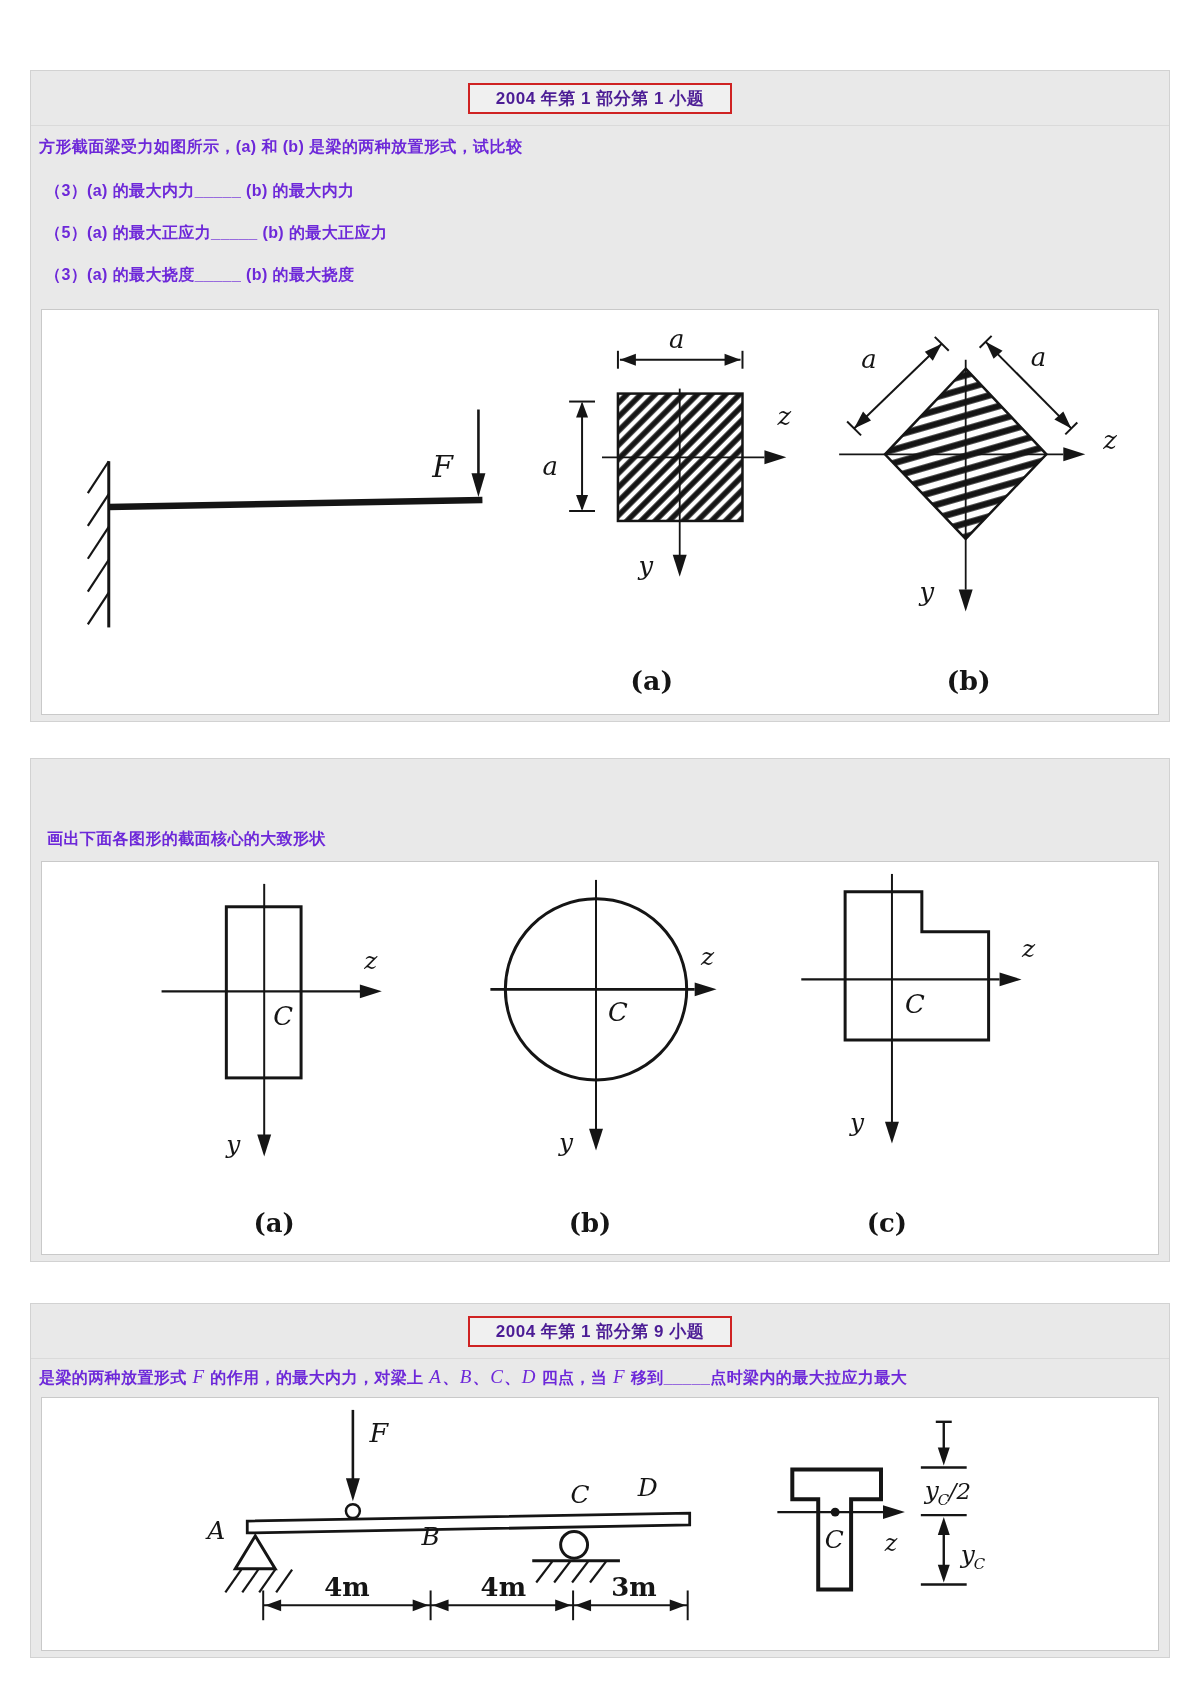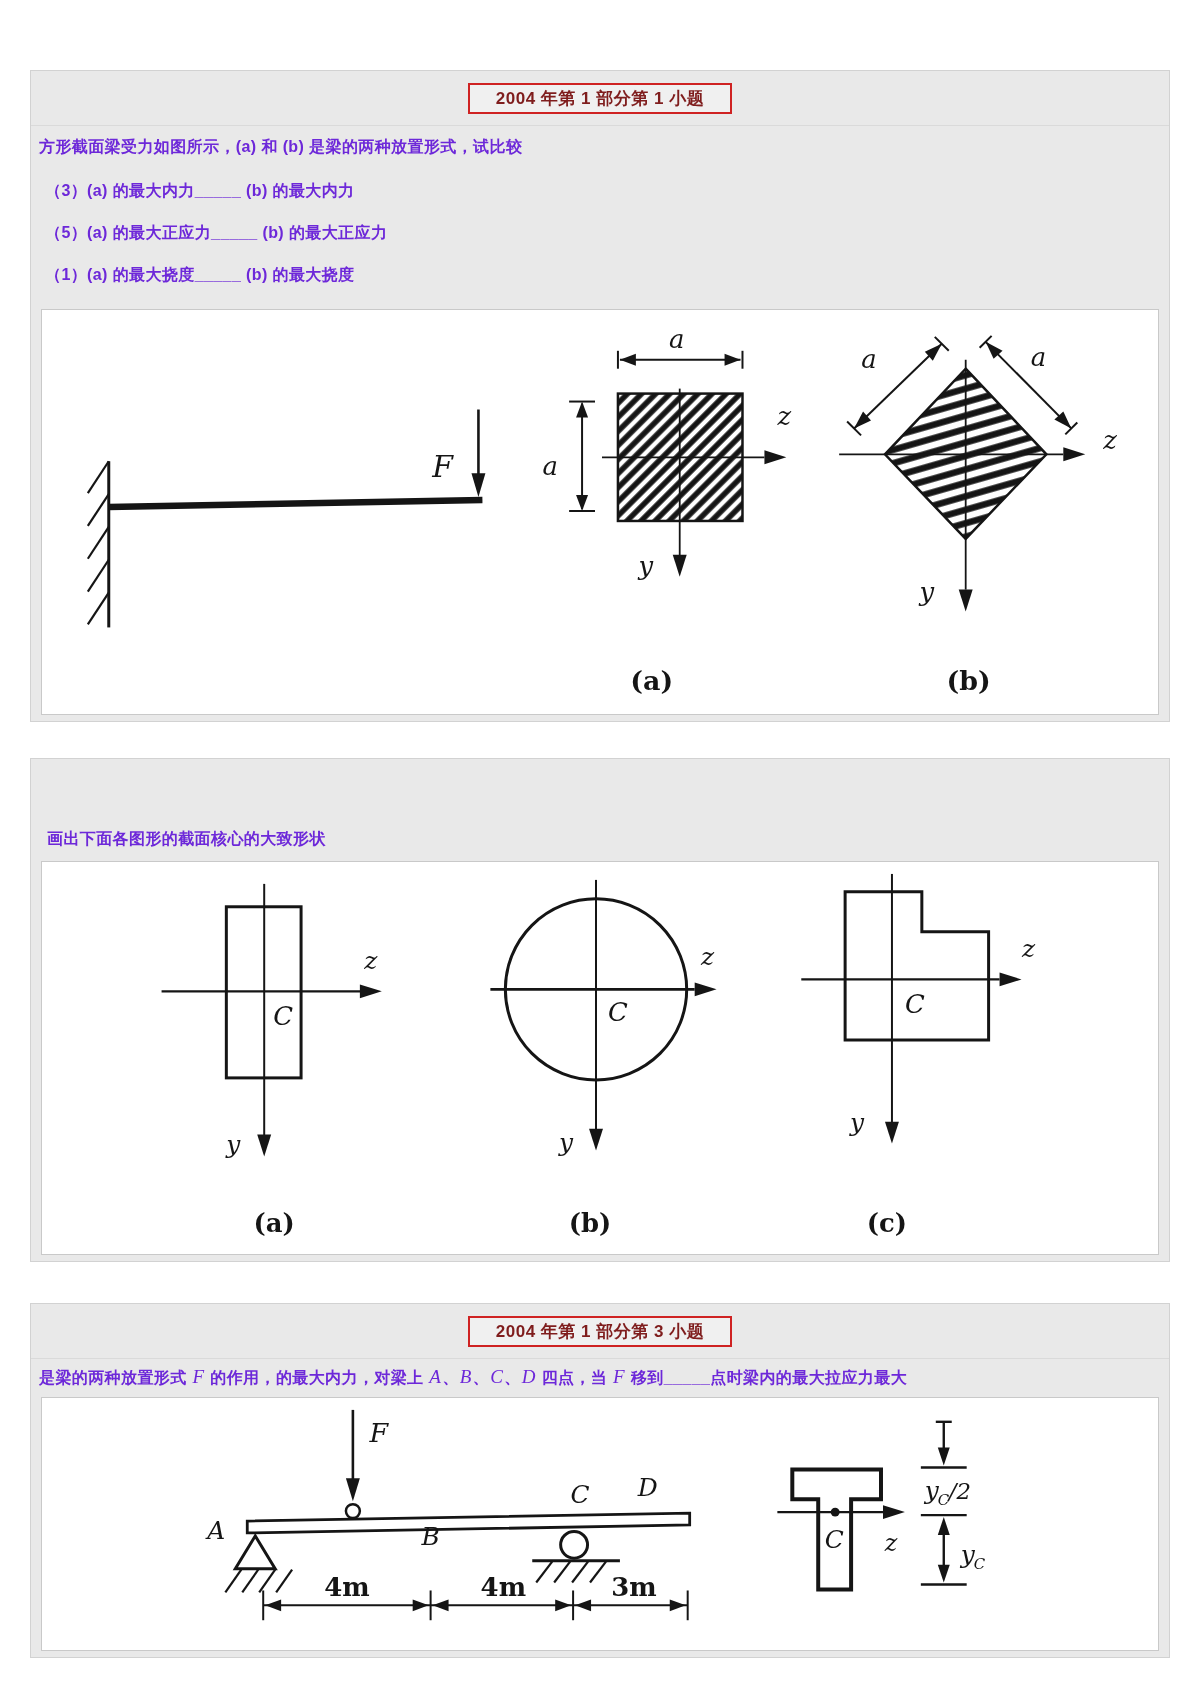--- a/index.html
+++ b/index.html
@@ -13,21 +13,21 @@
     position:absolute; left:30px; width:1140px;
     background:#e9e9e9; border:1px solid #d2d2d2;
   }
   .trow {
     position:absolute; top:0; left:0; right:0; height:55px;
     border-bottom:1px solid #dadada;
     display:flex; align-items:center; justify-content:center;
   }
   .tbox {
     border:2px solid #cf2222; background:#f0f0f0;
-    padding:2px 26px; font-size:17px; font-weight:600; color:#7f1d1d;
+    padding:2px 26px; font-size:17px; font-weight:600; color:#4c1d95;
     letter-spacing:0.5px;
   }
   .line {
     position:absolute; font-size:16px; font-weight:600; color:#6d28d9;
     white-space:pre; letter-spacing:0.4px;
   }
   .vt {
     font-family:"Liberation Serif", serif; font-style:italic;
     font-size:19px; font-weight:500; padding:0 1px;
   }
@@ -43,21 +43,21 @@
 </head>
 <body>
 
 <section class="qbox" style="top:70px;height:652px">
   <div class="trow">
     <span class="tbox">2004 年第 1 部分第 1 小题</span>
   </div>
   <div class="line" style="left:8px;top:66px">方形截面梁受力如图所示，(a) 和 (b) 是梁的两种放置形式，试比较</div>
   <div class="line" style="left:14px;top:110px">（3）(a) 的最大内力_____ (b) 的最大内力</div>
   <div class="line" style="left:14px;top:152px">（5）(a) 的最大正应力_____ (b) 的最大正应力</div>
-  <div class="line" style="left:14px;top:194px">（1）(a) 的最大挠度_____ (b) 的最大挠度</div>
+  <div class="line" style="left:14px;top:194px">（3）(a) 的最大挠度_____ (b) 的最大挠度</div>
 
   <div class="fig" style="left:10px;top:238px;width:1118px;height:406px">
     <svg viewBox="0 0 1120 406" preserveAspectRatio="none">
       <defs>
         <pattern id="hA" patternUnits="userSpaceOnUse" width="10" height="10" patternTransform="rotate(-45)">
           <rect width="10" height="10" fill="#ffffff"></rect>
           <line x1="0" y1="5" x2="10" y2="5" stroke="#151515" stroke-width="5.5"></line>
         </pattern>
         <pattern id="hB" patternUnits="userSpaceOnUse" width="13" height="13" patternTransform="rotate(-16)">
           <rect width="13" height="13" fill="#ffffff"></rect>
@@ -181,21 +181,21 @@
       <text class="mt" x="990" y="95" font-size="25" text-anchor="middle">z</text>
       <text class="mt" x="866" y="152" font-size="26">C</text>
       <text class="mt" x="818" y="270" font-size="25" text-anchor="middle">y</text>
       <text class="ct" x="848" y="372" font-size="26" text-anchor="middle">(c)</text>
     </svg>
   </div>
 </section>
 
 <section class="qbox" style="top:1303px;height:355px">
   <div class="trow">
-    <span class="tbox">2004 年第 1 部分第 3 小题</span>
+    <span class="tbox">2004 年第 1 部分第 9 小题</span>
   </div>
   <div class="line" style="left:8px;top:62px"><span>是梁的两种放置形式 </span><span class="vt">F</span><span> 的作用，的最大内力，对梁上 </span><span class="vt">A</span><span>、</span><span class="vt">B</span><span>、</span><span class="vt">C</span><span>、</span><span class="vt">D</span><span> 四点，当 </span><span class="vt">F</span><span> 移到_____点时梁内的最大拉应力最大</span></div>
 
   <div class="fig" style="left:10px;top:93px;width:1118px;height:254px">
     <svg viewBox="0 0 1120 254" preserveAspectRatio="none">
 
       <g>
         <polygon points="206,124 650,116 650,128 206,136" fill="#ffffff" stroke="#151515" stroke-width="2.8"></polygon>
       </g>
 

